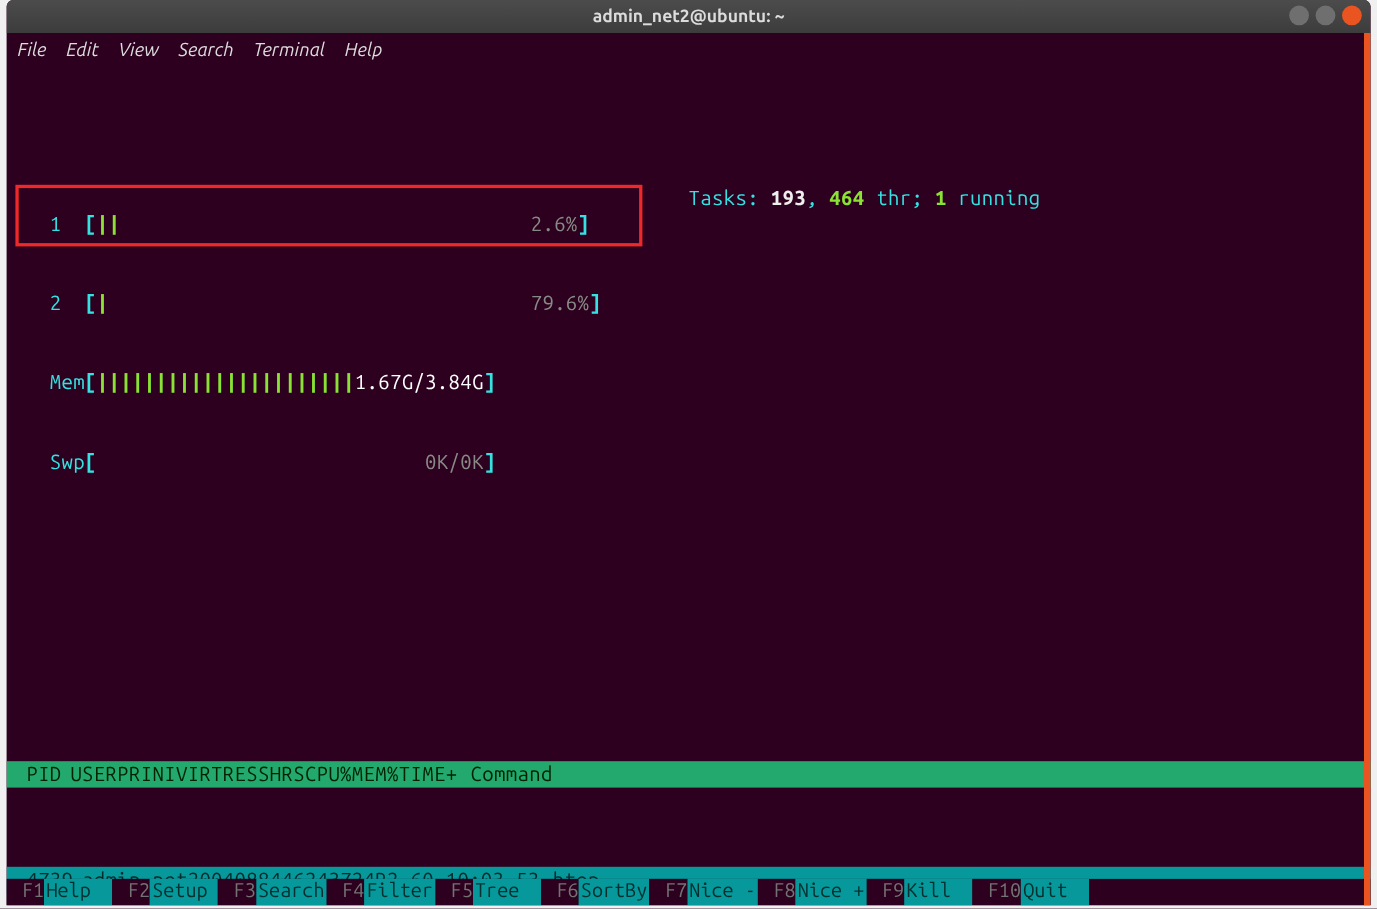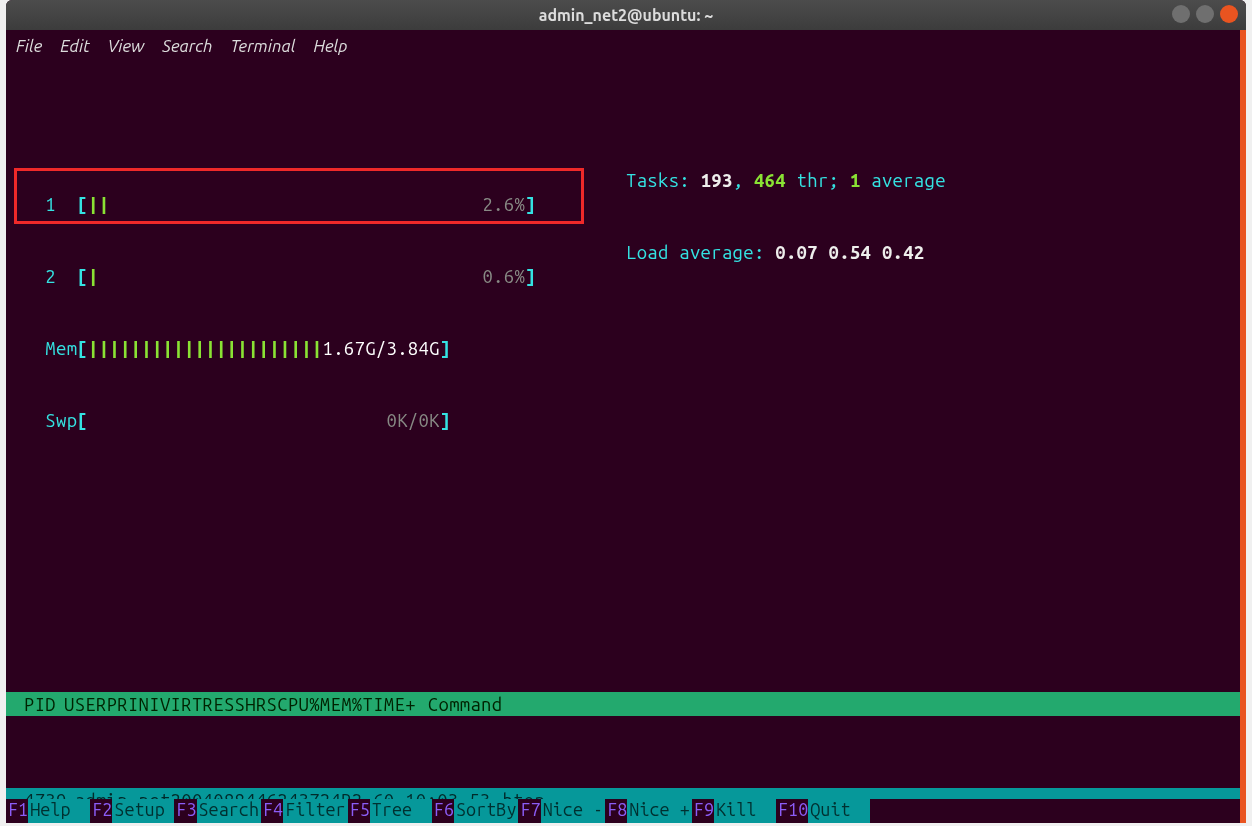--- a/index.html
+++ b/index.html
@@ -103,21 +103,21 @@
   .c-s   { width: 22px; text-align: center; }
   .c-cpu { width: 58px; text-align: right;  }
   .c-mem { width: 58px;  }
   .c-time{ width: 104px; text-align: right;  }
   .c-cmd { padding-left: 12px; }
   .hdr span { color: #002200; }
   .sel span { color: #002b2b; }
 
   .status { position: absolute; left:0; bottom:0; height: 24px; width: 100%; background: #2c001e; }
   .status .seg { display:inline-block; height:24px; }
-  .fk { color:#8b5cf6; background:#2c001e; padding-left:2px;}
+  .fk { color:#737373; background:#2c001e; padding-left:14px;}
   .fl { color:#003030; background:#06989a; padding: 0 2px; min-width: 62px; display:inline-block;}
 
   .orange-strip { position:absolute; right:0; top:30px; bottom:0; width:6px; background:#e95420; }
 </style>
 </head>
 <body>
 
 <div class="window">
 
   <div class="titlebar">
@@ -135,27 +135,26 @@
     <span>View</span>
     <span>Search</span>
     <span>Terminal</span>
     <span>Help</span>
   </div>
 
   <div class="term">
     <div class="meters">
       <div class="red-box"></div>
       <div class="meter-row"><span class="cyan">  <span>1</span>  </span><span class="cyan-b">[</span><span class="green-b">||</span><span class="gray">                                   </span><span class="gray">2.6%</span><span class="cyan-b">]</span></div>
-      <div class="meter-row"><span class="cyan">  <span>2</span>  </span><span class="cyan-b">[</span><span class="green-b">|</span><span class="gray">                                    </span><span class="gray">0.6%</span><span class="cyan-b">]</span></div>
+      <div class="meter-row"><span class="cyan">  <span>2</span>  </span><span class="cyan-b">[</span><span class="green-b">|</span><span class="gray">                                    </span><span class="gray">79.6%</span><span class="cyan-b">]</span></div>
       <div class="meter-row"><span class="cyan">  <span>Mem</span></span><span class="cyan-b">[</span><span class="green-b">||||||||||||||||||||||</span><span class="yellow-b">1.67G/3.84G</span><span class="cyan-b">]</span></div>
       <div class="meter-row"><span class="cyan">  <span>Swp</span></span><span class="cyan-b">[</span><span class="gray">                            </span><span class="gray">0K/0K</span><span class="cyan-b">]</span></div>
 
       <div class="right-stats">
-        <div class="meter-row"><span class="cyan">Tasks: </span><span class="white-b">193</span><span class="cyan">, </span><span class="green-b">464</span><span class="cyan"> thr; </span><span class="green-b">1</span><span class="cyan"> average</span></div>
-        <div class="meter-row"><span class="cyan">Load average: </span><span class="white-b">0.07</span> <span class="white-b">0.54</span> <span class="white-b">0.42</span></div>
+        <div class="meter-row"><span class="cyan">Tasks: </span><span class="white-b">193</span><span class="cyan">, </span><span class="green-b">464</span><span class="cyan"> thr; </span><span class="green-b">1</span><span class="cyan"> running</span></div>
       </div>
     </div>
 
     <div style="height:14px"></div>
 
     <div class="header-row hdr"><span class="c-pid">PID</span><span class="c-user">USER</span><span class="c-pri">PRI</span><span class="c-ni">NI</span><span class="c-virt">VIRT</span><span class="c-res">RES</span><span class="c-shr">SHR</span><span class="c-s">S</span><span class="c-cpu">CPU%</span><span class="c-mem">MEM%</span><span class="c-time">TIME+</span><span class="c-cmd">Command</span></div>
 
     <div class="sel-row sel"><span class="c-pid">4739</span><span class="c-user">admin_net</span><span class="c-pri">20</span><span class="c-ni">0</span><span class="c-virt">40884</span><span class="c-res">4624</span><span class="c-shr">3724</span><span class="c-s">R</span><span class="c-cpu">2.6</span><span class="c-mem">0.1</span><span class="c-time">0:03.53</span><span class="c-cmd">htop</span></div>
 
     

